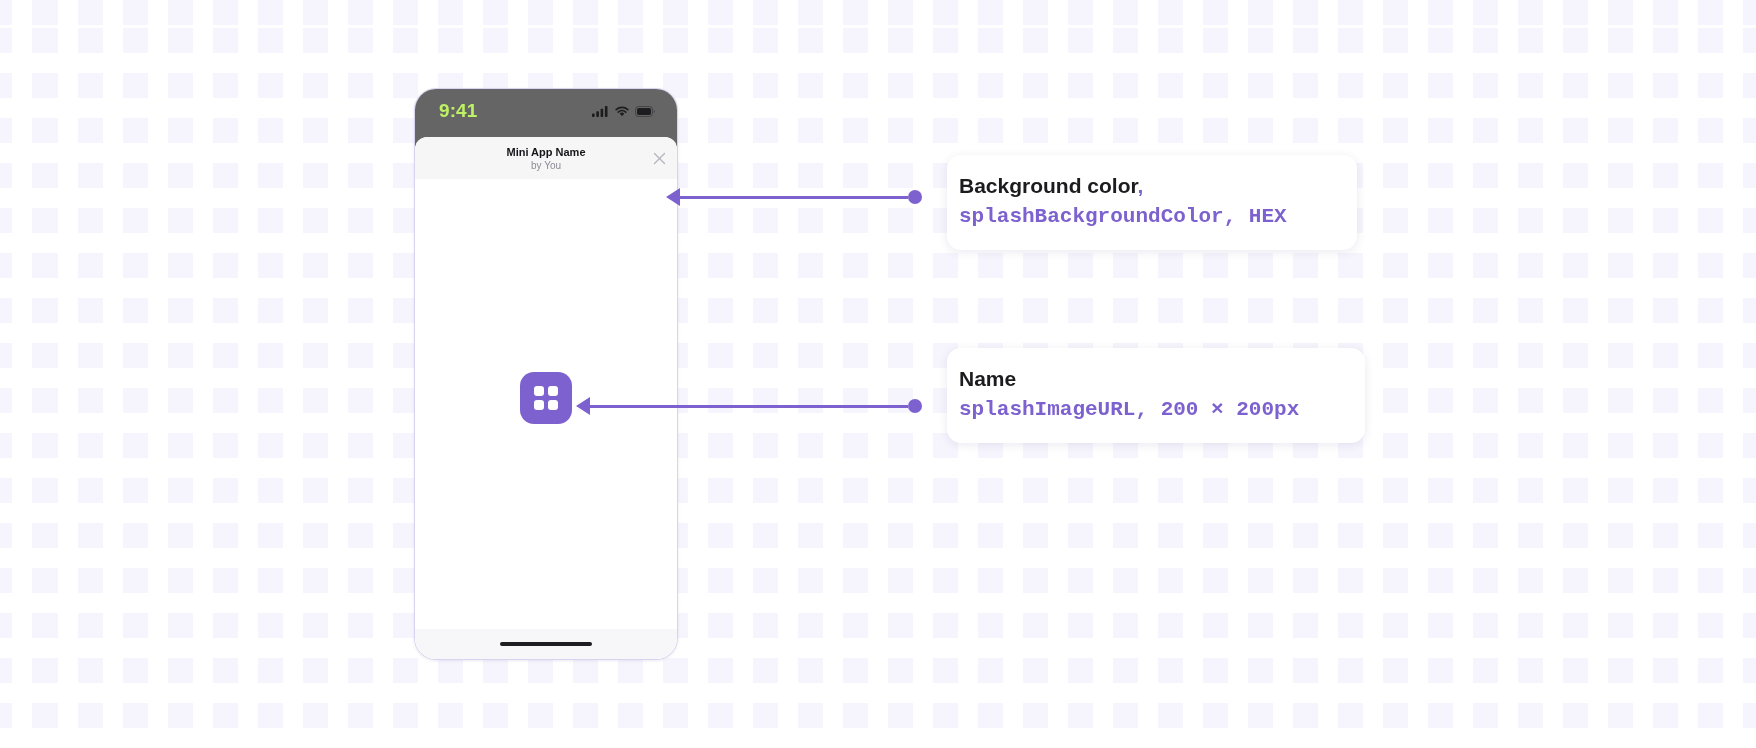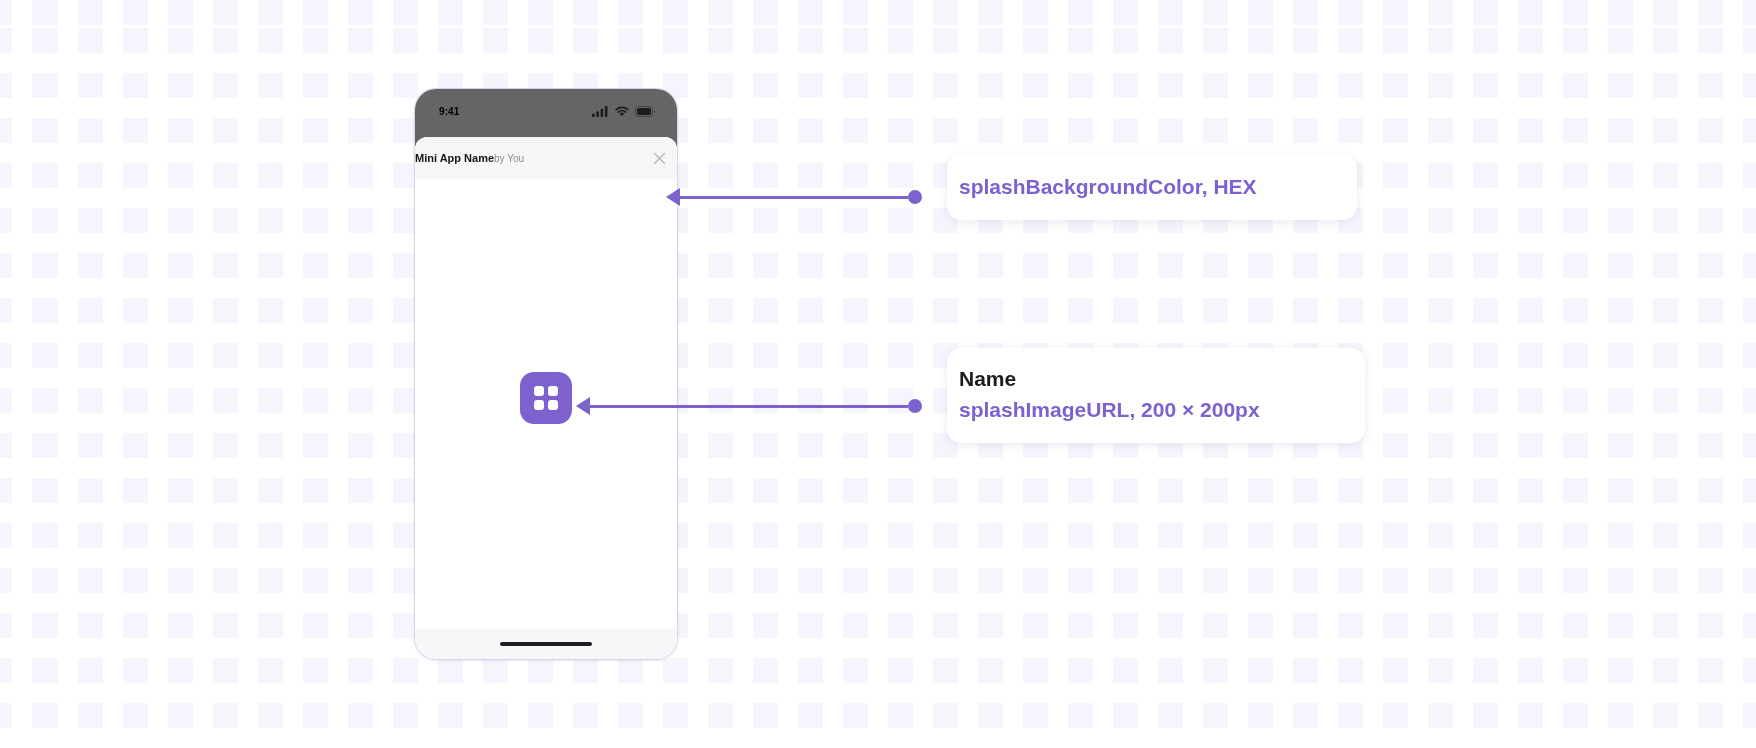--- a/index.html
+++ b/index.html
@@ -72,22 +72,22 @@
     position: relative;
     height: 44px;
     background: #656565;
     display: flex;
     align-items: center;
     justify-content: space-between;
     padding: 0 22px 0 24px;
     box-sizing: border-box;
   }
   #status-time {
-    color: #000000;
-    font-size: 10px;
+    color: #bef264;
+    font-size: 19px;
     font-weight: 700;
     letter-spacing: 0.1px;
   }
   #status-icons {
     display: flex;
     align-items: center;
     gap: 6px;
   }
 
   
@@ -134,23 +134,23 @@
     border-top-right-radius: 12px;
     overflow: hidden;
     display: flex;
     flex-direction: column;
   }
   #sheet-header {
     position: relative;
     height: 42px;
     background: #f6f6f6;
     display: flex;
-    flex-direction: row;
-    align-items: center;
-    justify-content: flex-start;
+    flex-direction: column;
+    align-items: center;
+    justify-content: center;
     border-top-left-radius: 12px;
     border-top-right-radius: 12px;
   }
   #sheet-title {
     font-size: 11px;
     font-weight: 700;
     color: #16161a;
     line-height: 13px;
   }
   #sheet-subtitle {
@@ -241,20 +241,21 @@
   .callout-line1 .comma {
     color: #7c61cf;
     font-weight: 700;
   }
   .callout-line2 {
     font-size: 21px;
     font-weight: 700;
     color: #7c61cf;
     line-height: 31px;
     white-space: nowrap;
+    font-family: Liberation Mono, monospace;
   }
 
   
   .connector {
     position: absolute;
     height: 22px;
     display: flex;
     align-items: center;
   }
   .conn-line {
@@ -355,20 +356,21 @@
     <span class="conn-dot"></span>
   </div>
 
   <div class="connector" id="connector-icon">
     <span class="conn-head"></span>
     <span class="conn-line"></span>
     <span class="conn-dot"></span>
   </div>
 
   <div class="callout" id="callout-bg">
+    <div class="callout-line1"><span>Background color</span><span class="comma">,</span></div>
     <div class="callout-line2">splashBackgroundColor, HEX</div>
   </div>
 
   <div class="callout" id="callout-icon">
     <div class="callout-line1"><span>Name</span><span class="comma"></span></div>
     <div class="callout-line2">splashImageURL, 200 × 200px</div>
   </div>
 
 </div>
 

